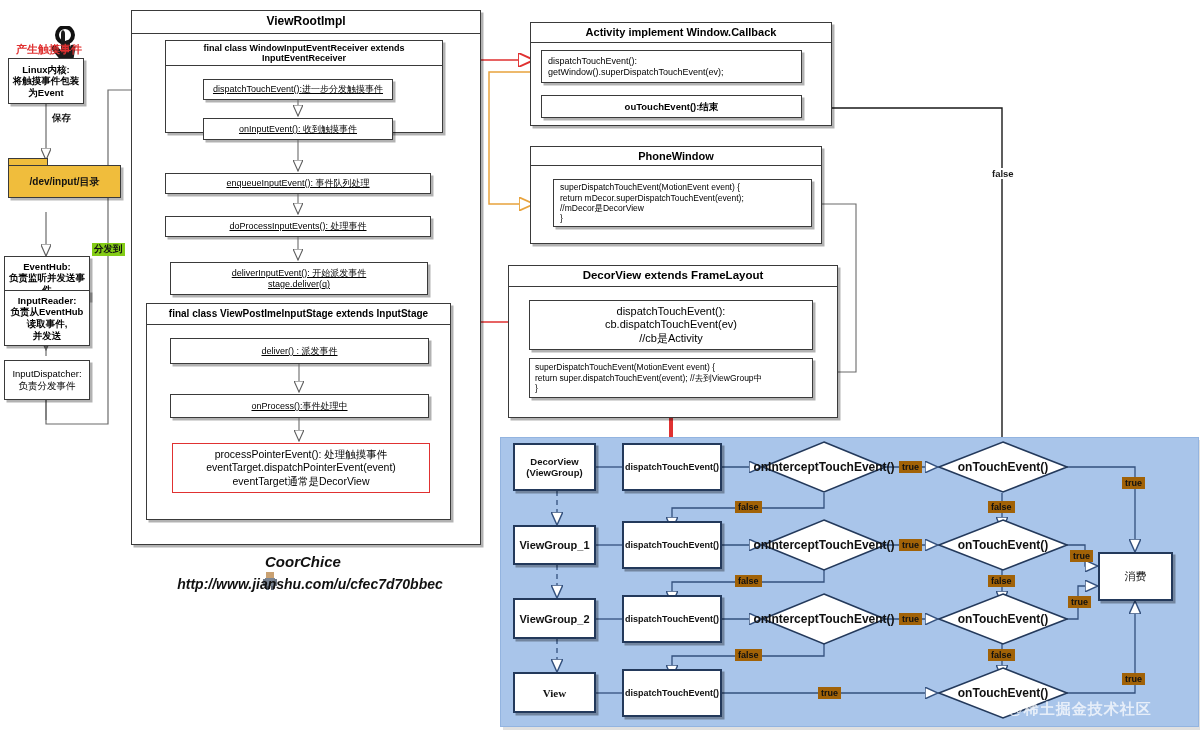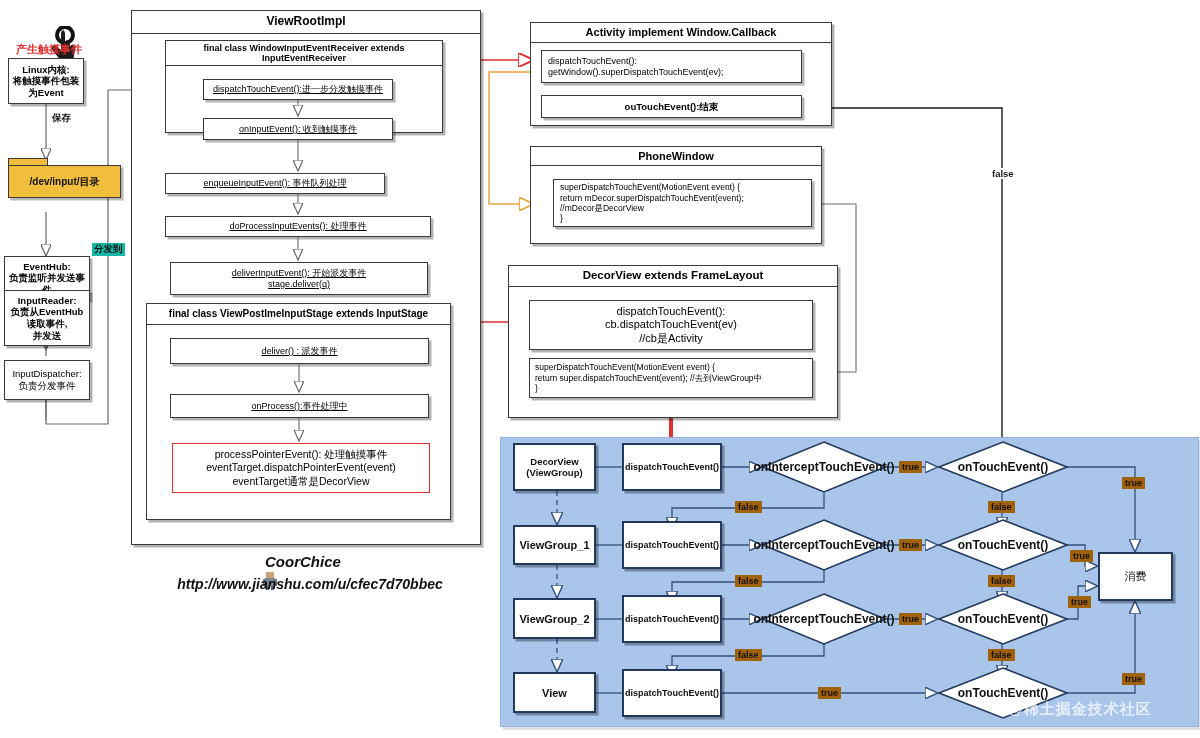--- a/index.html
+++ b/index.html
@@ -164,42 +164,42 @@
       <span>负责从EventHub</span><br>
       <span>读取事件,</span><br>
       <span>并发送</span></div>
   </div>
 
   <div class="abs box" style="left:4px;top:360px;width:86px;height:40px;font-size:9.5px;font-weight:normal;">
     <div class="t"><span>InputDispatcher:</span><br>
       <span>负责分发事件</span></div>
   </div>
 
-  <div class="plain" style="left:92px;top:243px;font-size:9.5px;font-weight:bold;background:#14b8a6;padding:0 2px;">分发到</div>
+  <div class="plain" style="left:92px;top:243px;font-size:9.5px;font-weight:bold;background:#84cc16;padding:0 2px;">分发到</div>
 
   <div class="cont" style="left:131px;top:10px;width:350px;height:535px;">
     <div class="hdr" style="height:22px;font-size:12px;">ViewRootImpl</div>
   </div>
 
   <div class="cont" style="left:165px;top:40px;width:278px;height:93px;">
     <div class="hdr" style="height:24px;font-size:9px;flex-direction:column;">
       <span>final class WindowInputEventReceiver extends</span>
       <span>InputEventReceiver</span>
     </div>
   </div>
 
   <div class="abs box" style="left:203px;top:79px;width:190px;height:21px;font-size:9px;">
     <div class="t ul">dispatchTouchEvent():进一步分发触摸事件</div>
   </div>
 
   <div class="abs box" style="left:203px;top:118px;width:190px;height:22px;font-size:9px;">
     <div class="t ul">onInputEvent(): 收到触摸事件</div>
   </div>
 
-  <div class="abs box" style="left:165px;top:173px;width:220px;height:21px;font-size:9px;">
+  <div class="abs box" style="left:165px;top:173px;width:266px;height:21px;font-size:9px;">
     <div class="t ul">enqueueInputEvent(): 事件队列处理</div>
   </div>
 
   <div class="abs box" style="left:165px;top:216px;width:266px;height:21px;font-size:9px;">
     <div class="t ul">doProcessInputEvents(): 处理事件</div>
   </div>
 
   <div class="abs box" style="left:170px;top:262px;width:258px;height:33px;font-size:9px;">
     <div class="t"><span class="ul">deliverInputEvent(): 开始派发事件</span><br>
       <span class="ul">stage.deliver(q)</span></div>
@@ -328,21 +328,21 @@
   <div class="bluebox" style="left:513px;top:443px;width:83px;height:48px;font-size:9.5px;">
     <div><span>DecorView</span><br>
       <span>(ViewGroup)</span></div>
   </div>
   <div class="bluebox" style="left:513px;top:525px;width:83px;height:40px;font-size:11px;">
     <span>ViewGroup_1</span>
   </div>
   <div class="bluebox" style="left:513px;top:598px;width:83px;height:41px;font-size:11px;">
     <span>ViewGroup_2</span>
   </div>
-  <div class="bluebox" style="left:513px;top:672px;width:83px;height:41px;font-size:11px;">
+  <div class="bluebox" style="left:513px;top:672px;width:83px;height:41px;font-size:11px;font-family:Liberation Serif, serif;">
     <span>View</span>
   </div>
 
   <div class="bluebox" style="left:622px;top:443px;width:100px;height:48px;font-size:9px;">
     <span>dispatchTouchEvent()</span>
   </div>
   <div class="bluebox" style="left:622px;top:521px;width:100px;height:48px;font-size:9px;">
     <span>dispatchTouchEvent()</span>
   </div>
   <div class="bluebox" style="left:622px;top:595px;width:100px;height:48px;font-size:9px;">

